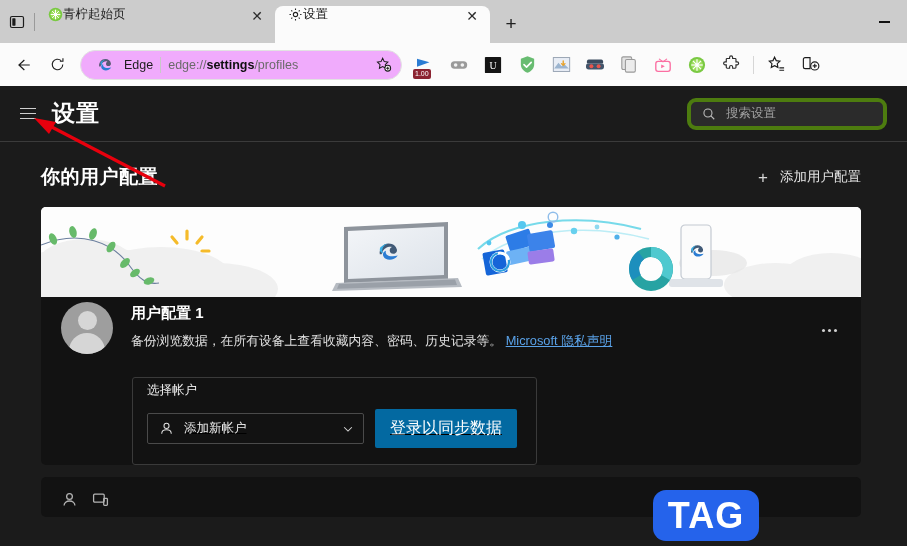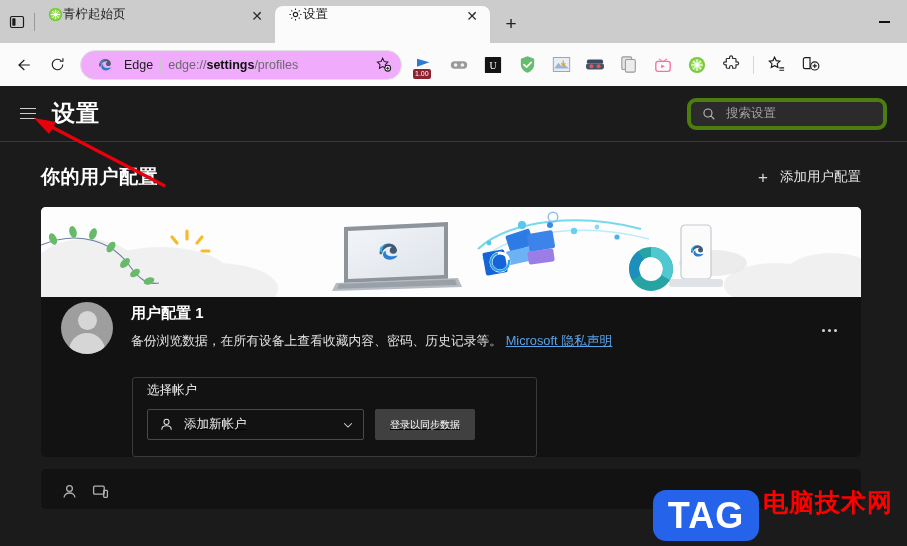--- a/index.html
+++ b/index.html
@@ -149,22 +149,22 @@
   }
   .signin-label { font-size: 12.5px; color: #f0f0f0; margin-bottom: 10px; }
   .signin-row { display: flex; align-items: center; gap: 11px; text-decoration: underline; }
   .acct-select {
     width: 217px; height: 31px; border: 1px solid #4a4a4a; border-radius: 2px;
     display: flex; align-items: center; padding: 0 8px 0 11px; gap: 10px;
     background: #121212;
   }
   .acct-select .acct-lbl { flex: 1 1 auto; font-size: 12.5px; color: #ededed; }
   .signin-btn {
-    height: 31px; background: #404040; border-radius: 2px; color: #fff;
-    font-size: 10px; display: flex; align-items: center; justify-content: center;
+    height: 39px; background: #0369a1; border-radius: 2px; color: #fff;
+    font-size: 16px; display: flex; align-items: center; justify-content: center;
     padding: 0 15px;
   }
   .card2 { margin-top: 12px; background: #121212; border-radius: 5px; width: 820px; height: 40px;
     padding: 14px 0 0 20px; display:flex; align-items:flex-start; gap: 14px; overflow:hidden;}
   .card2 .c2icon { width: 17px; height: 17px; opacity: .85; }
 
   
   .annot { position: absolute; left: 0; top: 0; width: 907px; height: 546px; pointer-events: none; }
 
   
@@ -541,16 +541,15 @@
 
   <svg class="annot" viewBox="0 0 907 546">
     <g>
       <line x1="165" y1="186" x2="46" y2="124" stroke="#e8000d" stroke-width="3.2"></line>
       <path d="M34 118 L56 122 L49 134 Z" fill="#e8000d"></path>
     </g>
   </svg>
 
   <div class="watermark">
     <div class="wm-tag">TAG</div>
-    <div class="wm-cn">电脑技术网</div>
   </div>
 
 </div>
 
 </body></html>

